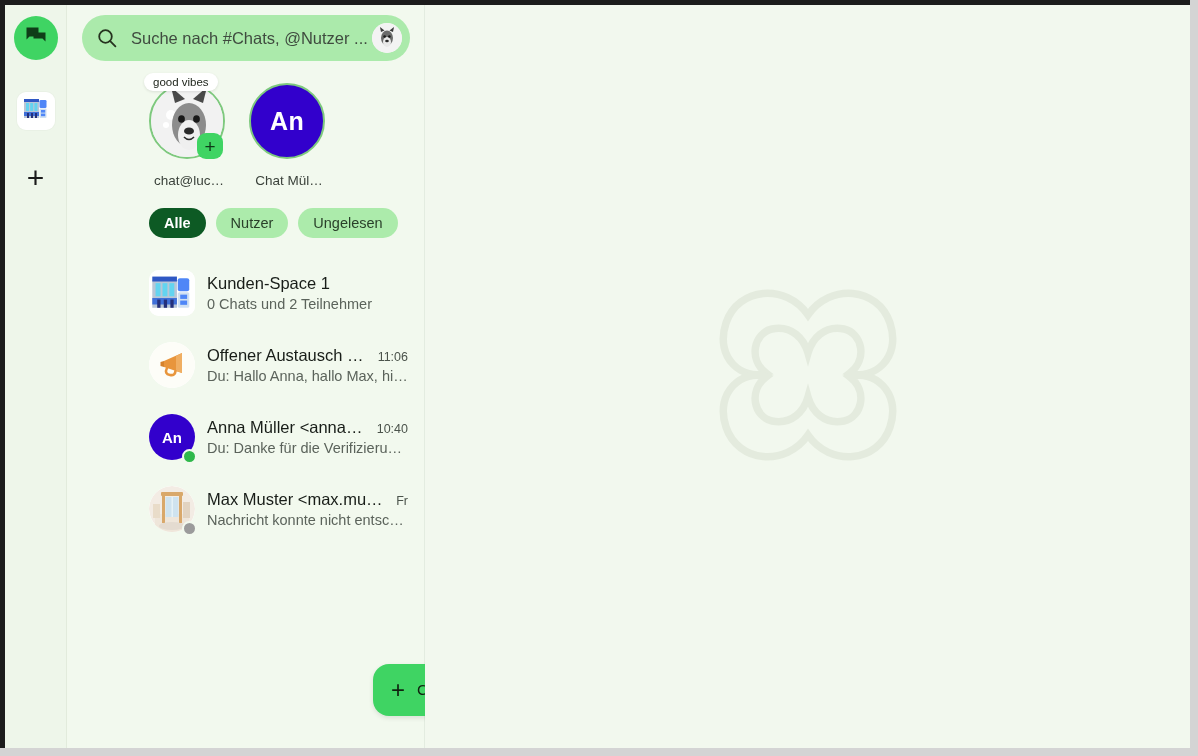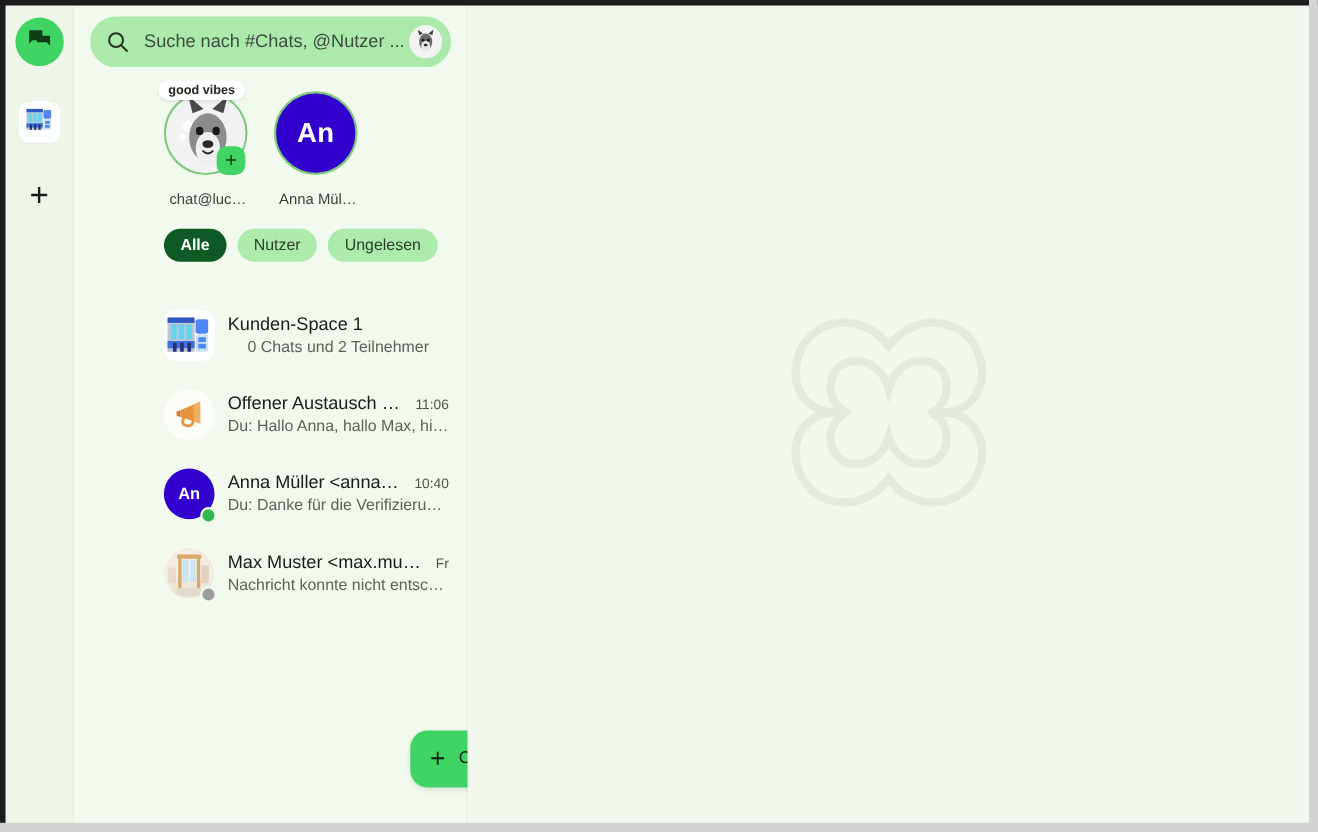--- a/index.html
+++ b/index.html
@@ -190,21 +190,20 @@
     position: absolute;
     left: -5px; top: -10px;
     background: #ffffff;
     border-radius: 11px;
     padding: 3px 9px;
     font-size: 11.5px;
     color: #22281f;
     white-space: nowrap;
     z-index: 5;
     box-shadow: 0 1px 3px rgba(0,0,0,0.10);
-    font-weight: bold;
   }
 
   
   #chips {
     position: absolute;
     left: 82px; top: 203px;
     display: flex;
     gap: 10px;
   }
   .chip {
@@ -221,21 +220,21 @@
   }
   .chip.active {
     background: #0d5a24;
     color: #ffffff;
     font-weight: 700;
   }
 
   
   #conversations {
     position: absolute;
-    left: 0; top: 264px; right: 0; text-align: center;
+    left: 0; top: 252px; right: 0;
   }
   .conv-row {
     height: 72px;
     display: flex;
     align-items: center;
     padding: 0 16px 0 82px;
     box-sizing: border-box;
     position: relative;
     cursor: pointer;
   }
@@ -423,21 +422,21 @@
           </div>
           <div id="story-badge">+</div>
           <div id="story-tooltip">good vibes</div>
           <div class="story-label">chat@luc…</div>
         </div>
 
         <div class="story">
           <div class="story-ring solid">
             <span class="story-initials">An</span>
           </div>
-          <div class="story-label">Anna Mül…</div>
+          <div class="story-label">Chat Mül…</div>
         </div>
 
       </div>
 
       <div id="chips">
         <div class="chip active">Alle</div>
         <div class="chip">Nutzer</div>
         <div class="chip">Ungelesen</div>
       </div>
 

